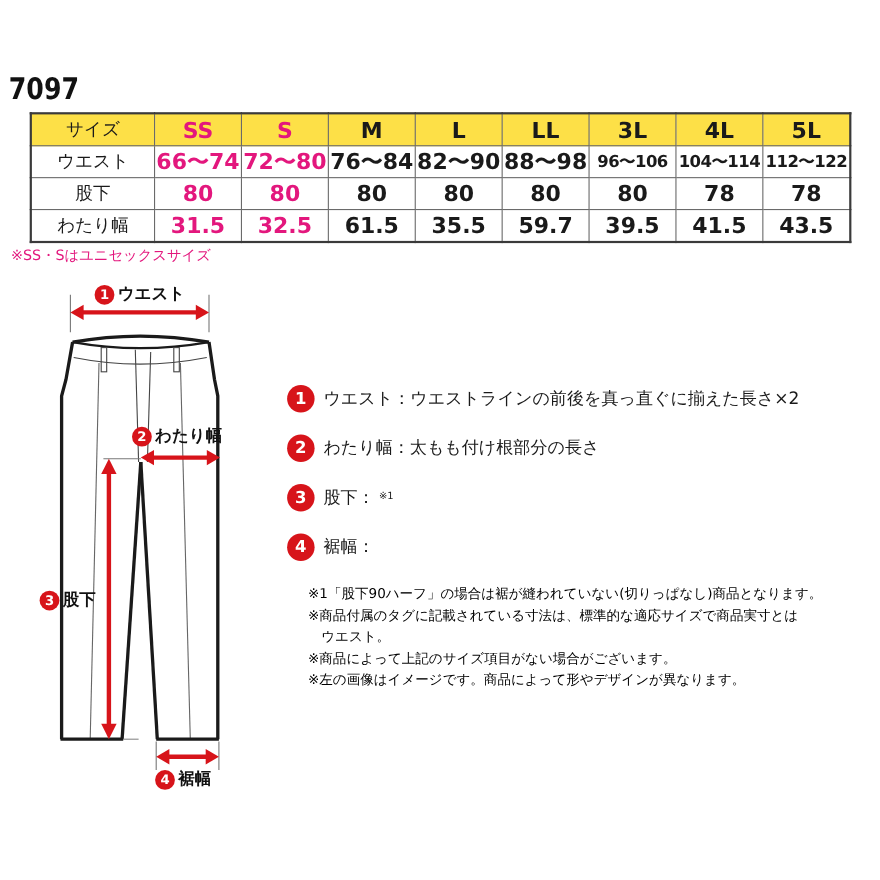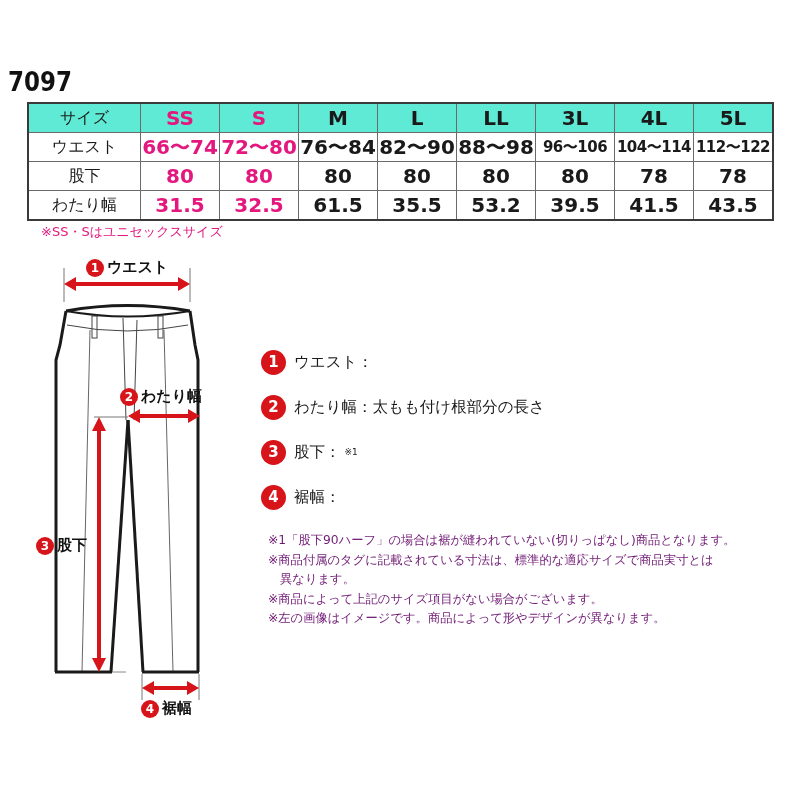--- a/index.html
+++ b/index.html
@@ -8,32 +8,32 @@
   .model { position:absolute; left:8px; top:66px; font-size:27px; font-weight:bold;
            letter-spacing:0px; transform:scaleX(0.85); transform-origin:left top;
            font-family:"DejaVu Sans", sans-serif; color:#111; }
   table.size { position:absolute; left:27px; top:102px; border-collapse:collapse;
                border:2px solid #3a3a3a; }
   table.size td { border:1px solid #6a6a6a; height:28px; padding:0; text-align:center;
                   font-size:20px; font-weight:bold; color:#1a1a1a; white-space:nowrap; }
   table.size td.lab { width:111px; font-weight:normal; font-size:16px; }
   table.size td.c { width:78px; }
   table.size td.sm { font-size:15px; letter-spacing:-0.5px;margin-top:34px; }
-  table.size tr.head td { background:#5eead4; height:28px; }
+  table.size tr.head td { background:#fde047; height:28px; }
   table.size .pink { color:#e3177d; }
-  .unisex { position:absolute; left:41px; top:223px; font-size:13px; color:#e3177d; }
+  .unisex { position:absolute; left:10px; top:223px; font-size:13px; color:#e3177d; }
   .diagram { position:absolute; left:0; top:250px; width:250px; height:480px; }
   .dlabel { position:absolute; font-size:15px; font-weight:bold; color:#111; display:flex; align-items:center; gap:3px; white-space:nowrap; }
   .num { display:inline-flex; width:18px; height:18px; border-radius:50%; background:#d7141a;
          color:#fff; font-size:12px; font-weight:bold; align-items:center; justify-content:center; }
   .legend { position:absolute; left:261px; top:350px; }
   .legend .item { display:flex; align-items:center; height:24px; margin-bottom:21px; font-size:15.5px; color:#1a1a1a; white-space:nowrap; }
   .legend .item .num { width:25px; height:25px; font-size:15px; margin-right:8px; }
   .legend .item .note { font-size:9px; margin-left:4px; }
-  .notes { position:absolute; left:268px; top:531px; font-size:12.3px; color:#701a75; line-height:19.5px; }
+  .notes { position:absolute; left:280px; top:531px; font-size:12.3px; color:#000000; line-height:19.5px; }
   .notes .indent { padding-left:12px; }
 </style>
 </head>
 <body>
 
 <div class="model">7097</div>
 
 <table class="size">
   <tbody>
       <tr class="head">
@@ -68,21 +68,21 @@
     <td class="c">80</td>
     <td class="c">78</td>
     <td class="c">78</td>
   </tr>
   <tr>
     <td class="lab">わたり幅</td>
     <td class="c pink">31.5</td>
     <td class="c pink">32.5</td>
     <td class="c">61.5</td>
     <td class="c">35.5</td>
-    <td class="c">53.2</td>
+    <td class="c">59.7</td>
     <td class="c">39.5</td>
     <td class="c">41.5</td>
     <td class="c">43.5</td>
   </tr>
 </tbody>
   </table>
 
 <div class="unisex">※SS・Sはユニセックスサイズ</div>
 
 <svg class="diagram" viewBox="0 250 250 480" width="250" height="480" xmlns="http://www.w3.org/2000/svg">
@@ -148,20 +148,21 @@
 <div class="dlabel" style="left:141px; top:699px;">
   <span class="num">4</span>
   <span>裾幅</span>
 </div>
 
 <div class="legend">
   <div class="item">
     <span class="num">1</span>
     <span>ウエスト</span>
     <span>：</span>
+    <span>ウエストラインの前後を真っ直ぐに揃えた長さ×2</span>
   </div>
   <div class="item">
     <span class="num">2</span>
     <span>わたり幅</span>
     <span>：</span>
     <span>太もも付け根部分の長さ</span>
   </div>
   <div class="item">
     <span class="num">3</span>
     <span>股下</span>
@@ -171,16 +172,16 @@
   <div class="item">
     <span class="num">4</span>
     <span>裾幅</span>
     <span>：</span>
   </div>
 </div>
 
 <div class="notes">
   <div>※1「股下90ハーフ」の場合は裾が縫われていない(切りっぱなし)商品となります。</div>
   <div>※商品付属のタグに記載されている寸法は、標準的な適応サイズで商品実寸とは</div>
-  <div class="indent">異なります。</div>
+  <div class="indent">ウエスト。</div>
   <div>※商品によって上記のサイズ項目がない場合がございます。</div>
   <div>※左の画像はイメージです。商品によって形やデザインが異なります。</div>
 </div>
 
 </body></html>

